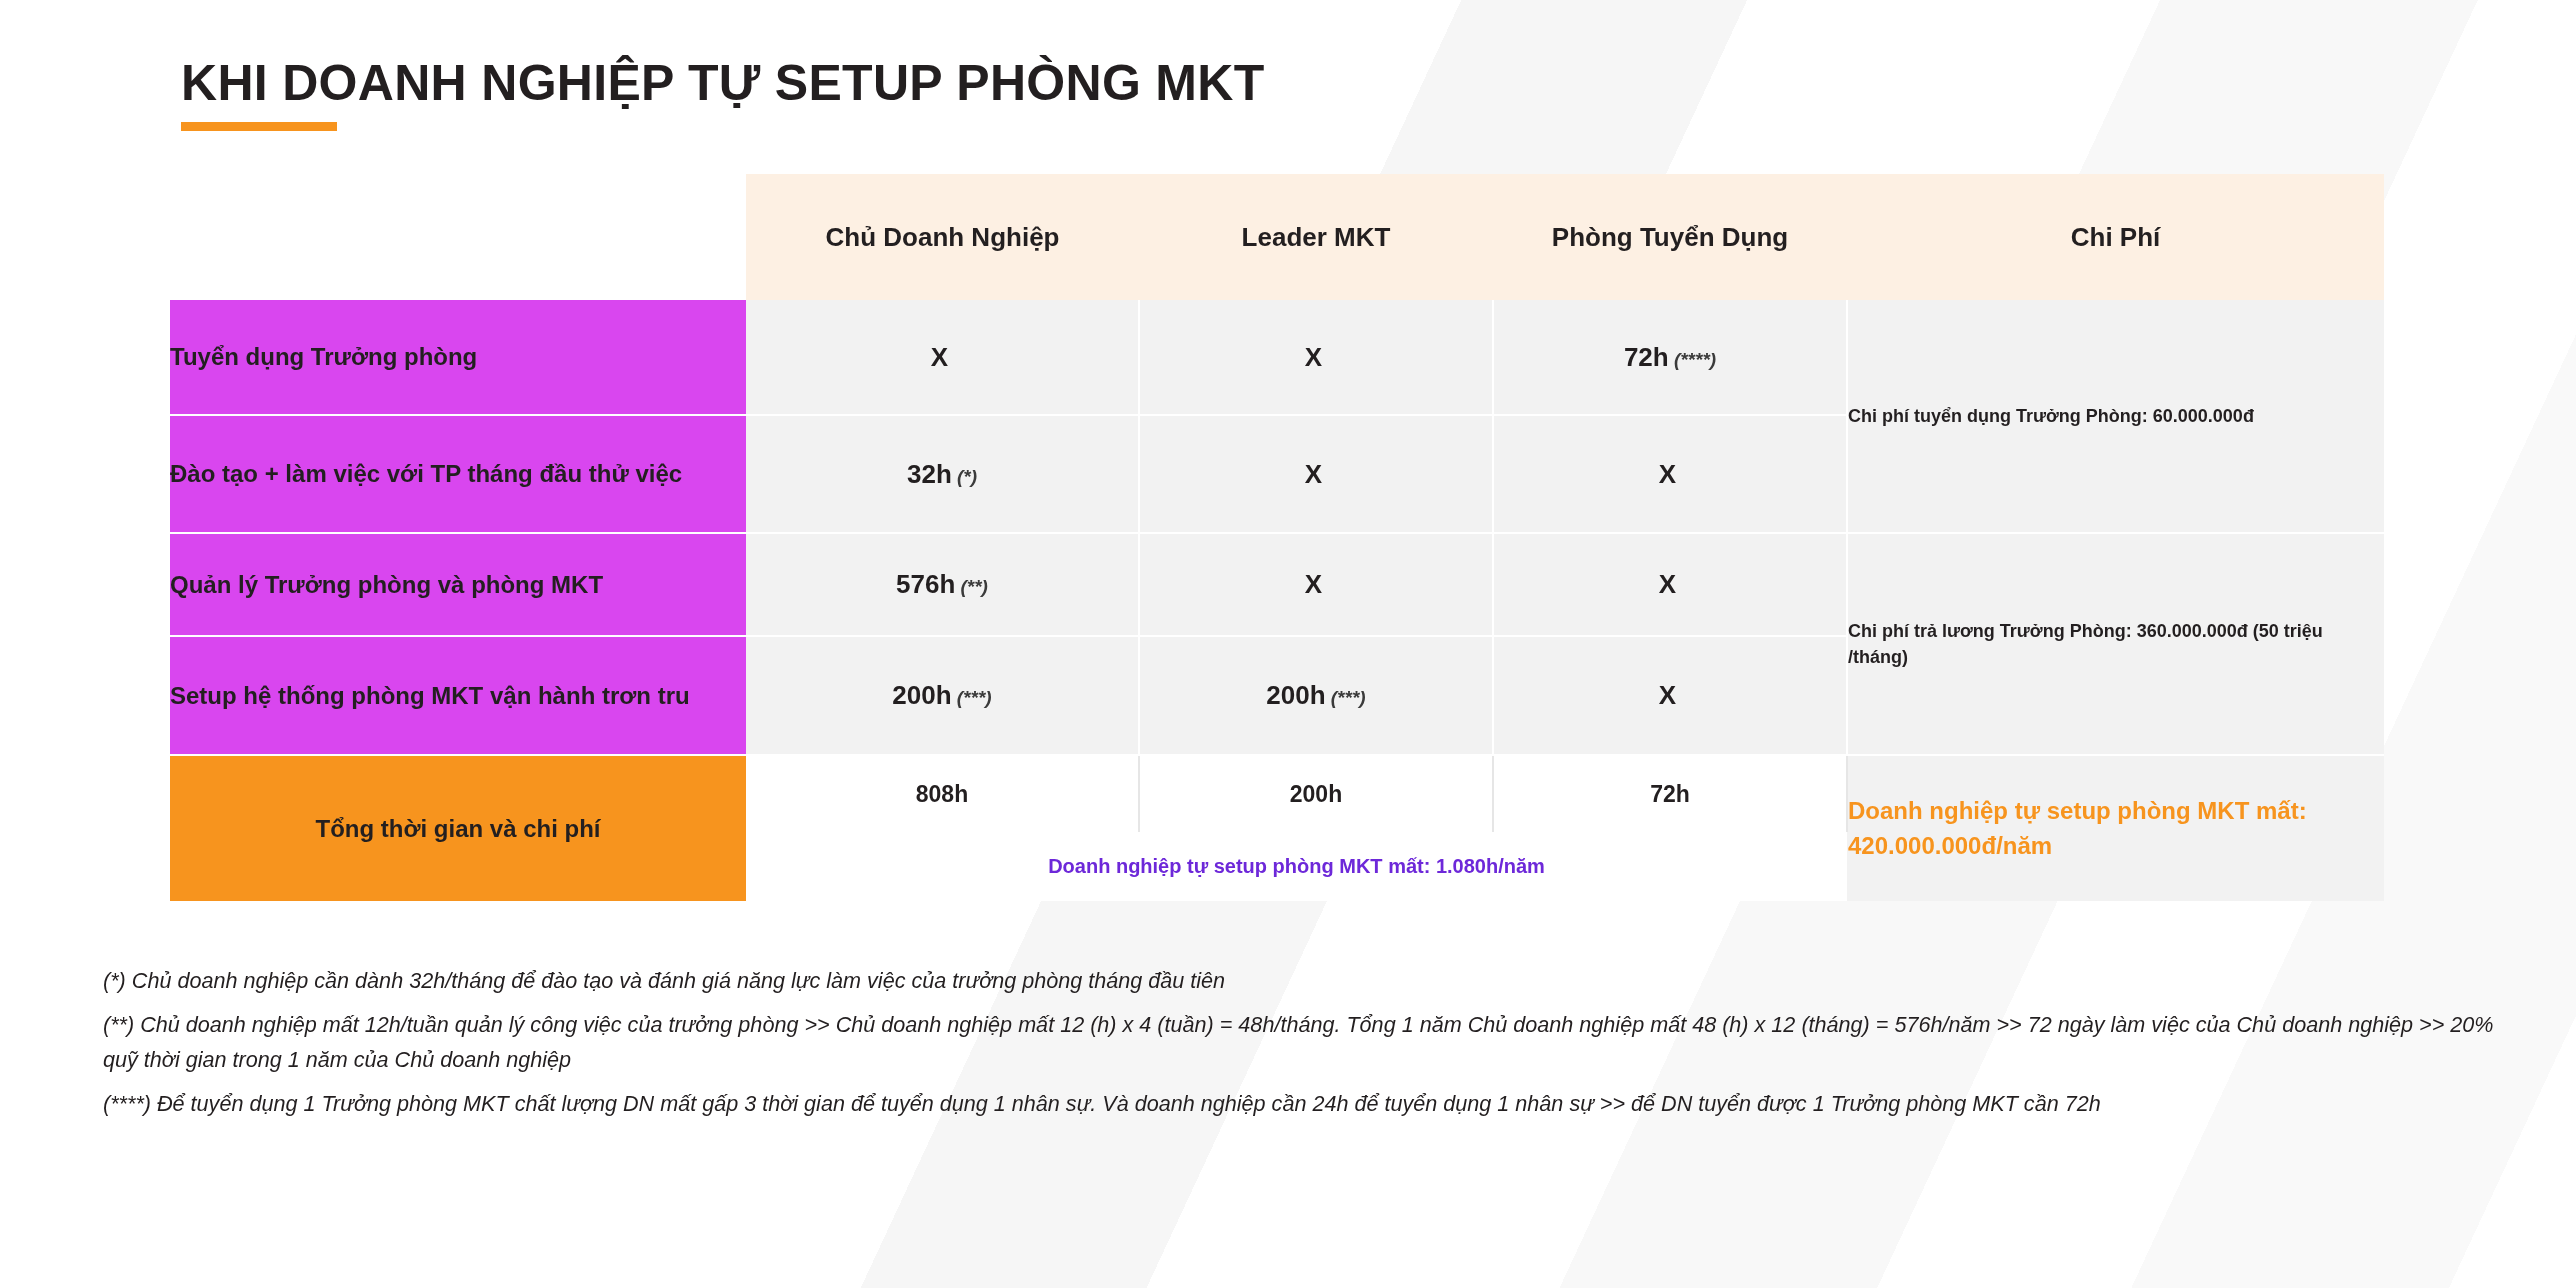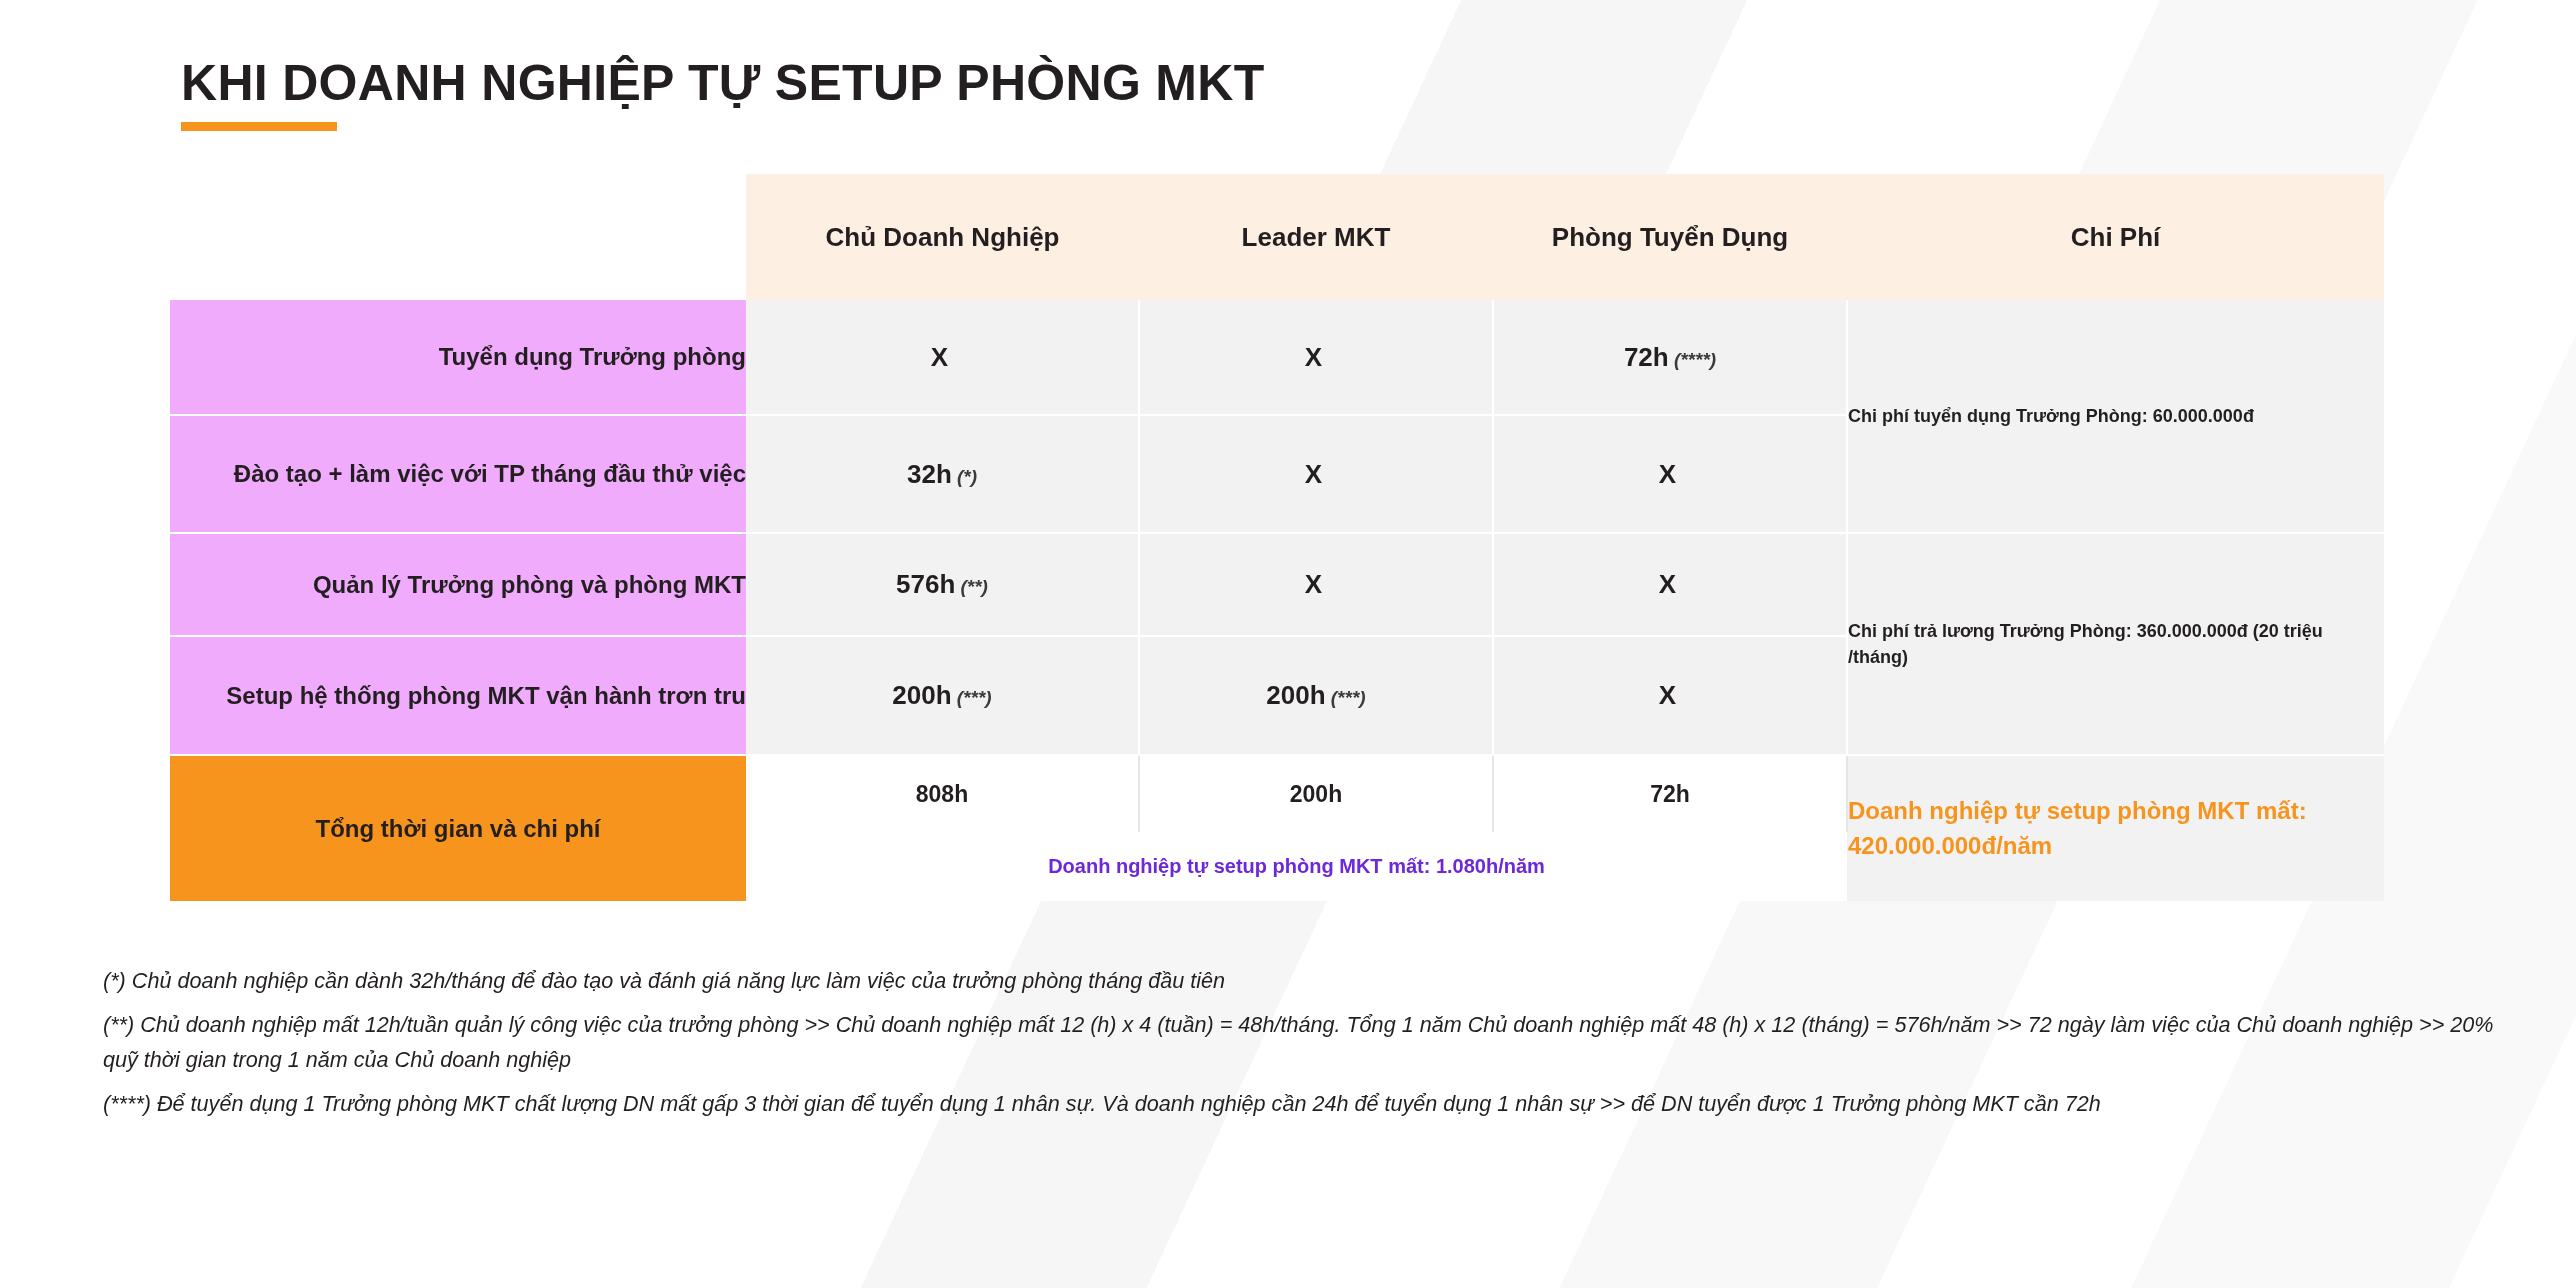--- a/index.html
+++ b/index.html
@@ -75,28 +75,27 @@
   .hdr {
     background: #fdf0e3;
     height: 126px;
     text-align: center;
     font-size: 26px;
     font-weight: bold;
     color: #231f20;
   }
 
   .rowlabel {
-    background: #f0abfc;
+    background: #d946ef;
     font-size: 24px;
     font-weight: bold;
     color: #231f20;
     padding: 0 0 0 51px;
     line-height: 1.32;
     border-bottom: 2.6px solid #ffffff;
-    text-align: right;
   }
   .rowlabel.total {
     background: #f7941e;
     text-align: center;
     padding: 0 19.6px;
     border-bottom: none;
   }
 
   .cell {
     background: #f2f2f2;
@@ -226,21 +225,21 @@
         <td class="rowlabel">Quản lý Trưởng phòng và phòng MKT</td>
         <td class="cell">
           <span>576h</span><span class="note">(**)</span>
         </td>
         <td class="cell">
           <span>X</span><span class="note"></span>
         </td>
         <td class="cell">
           <span>X</span><span class="note"></span>
         </td>
-        <td class="cost" rowspan="2">Chi phí trả lương Trưởng Phòng: 360.000.000đ (20 triệu /tháng)</td>
+        <td class="cost" rowspan="2">Chi phí trả lương Trưởng Phòng: 360.000.000đ (50 triệu /tháng)</td>
       </tr>
 
       <tr class="r4">
         <td class="rowlabel">Setup hệ thống phòng MKT vận hành trơn tru</td>
         <td class="cell">
           <span>200h</span><span class="note">(***)</span>
         </td>
         <td class="cell">
           <span>200h</span><span class="note">(***)</span>
         </td>

